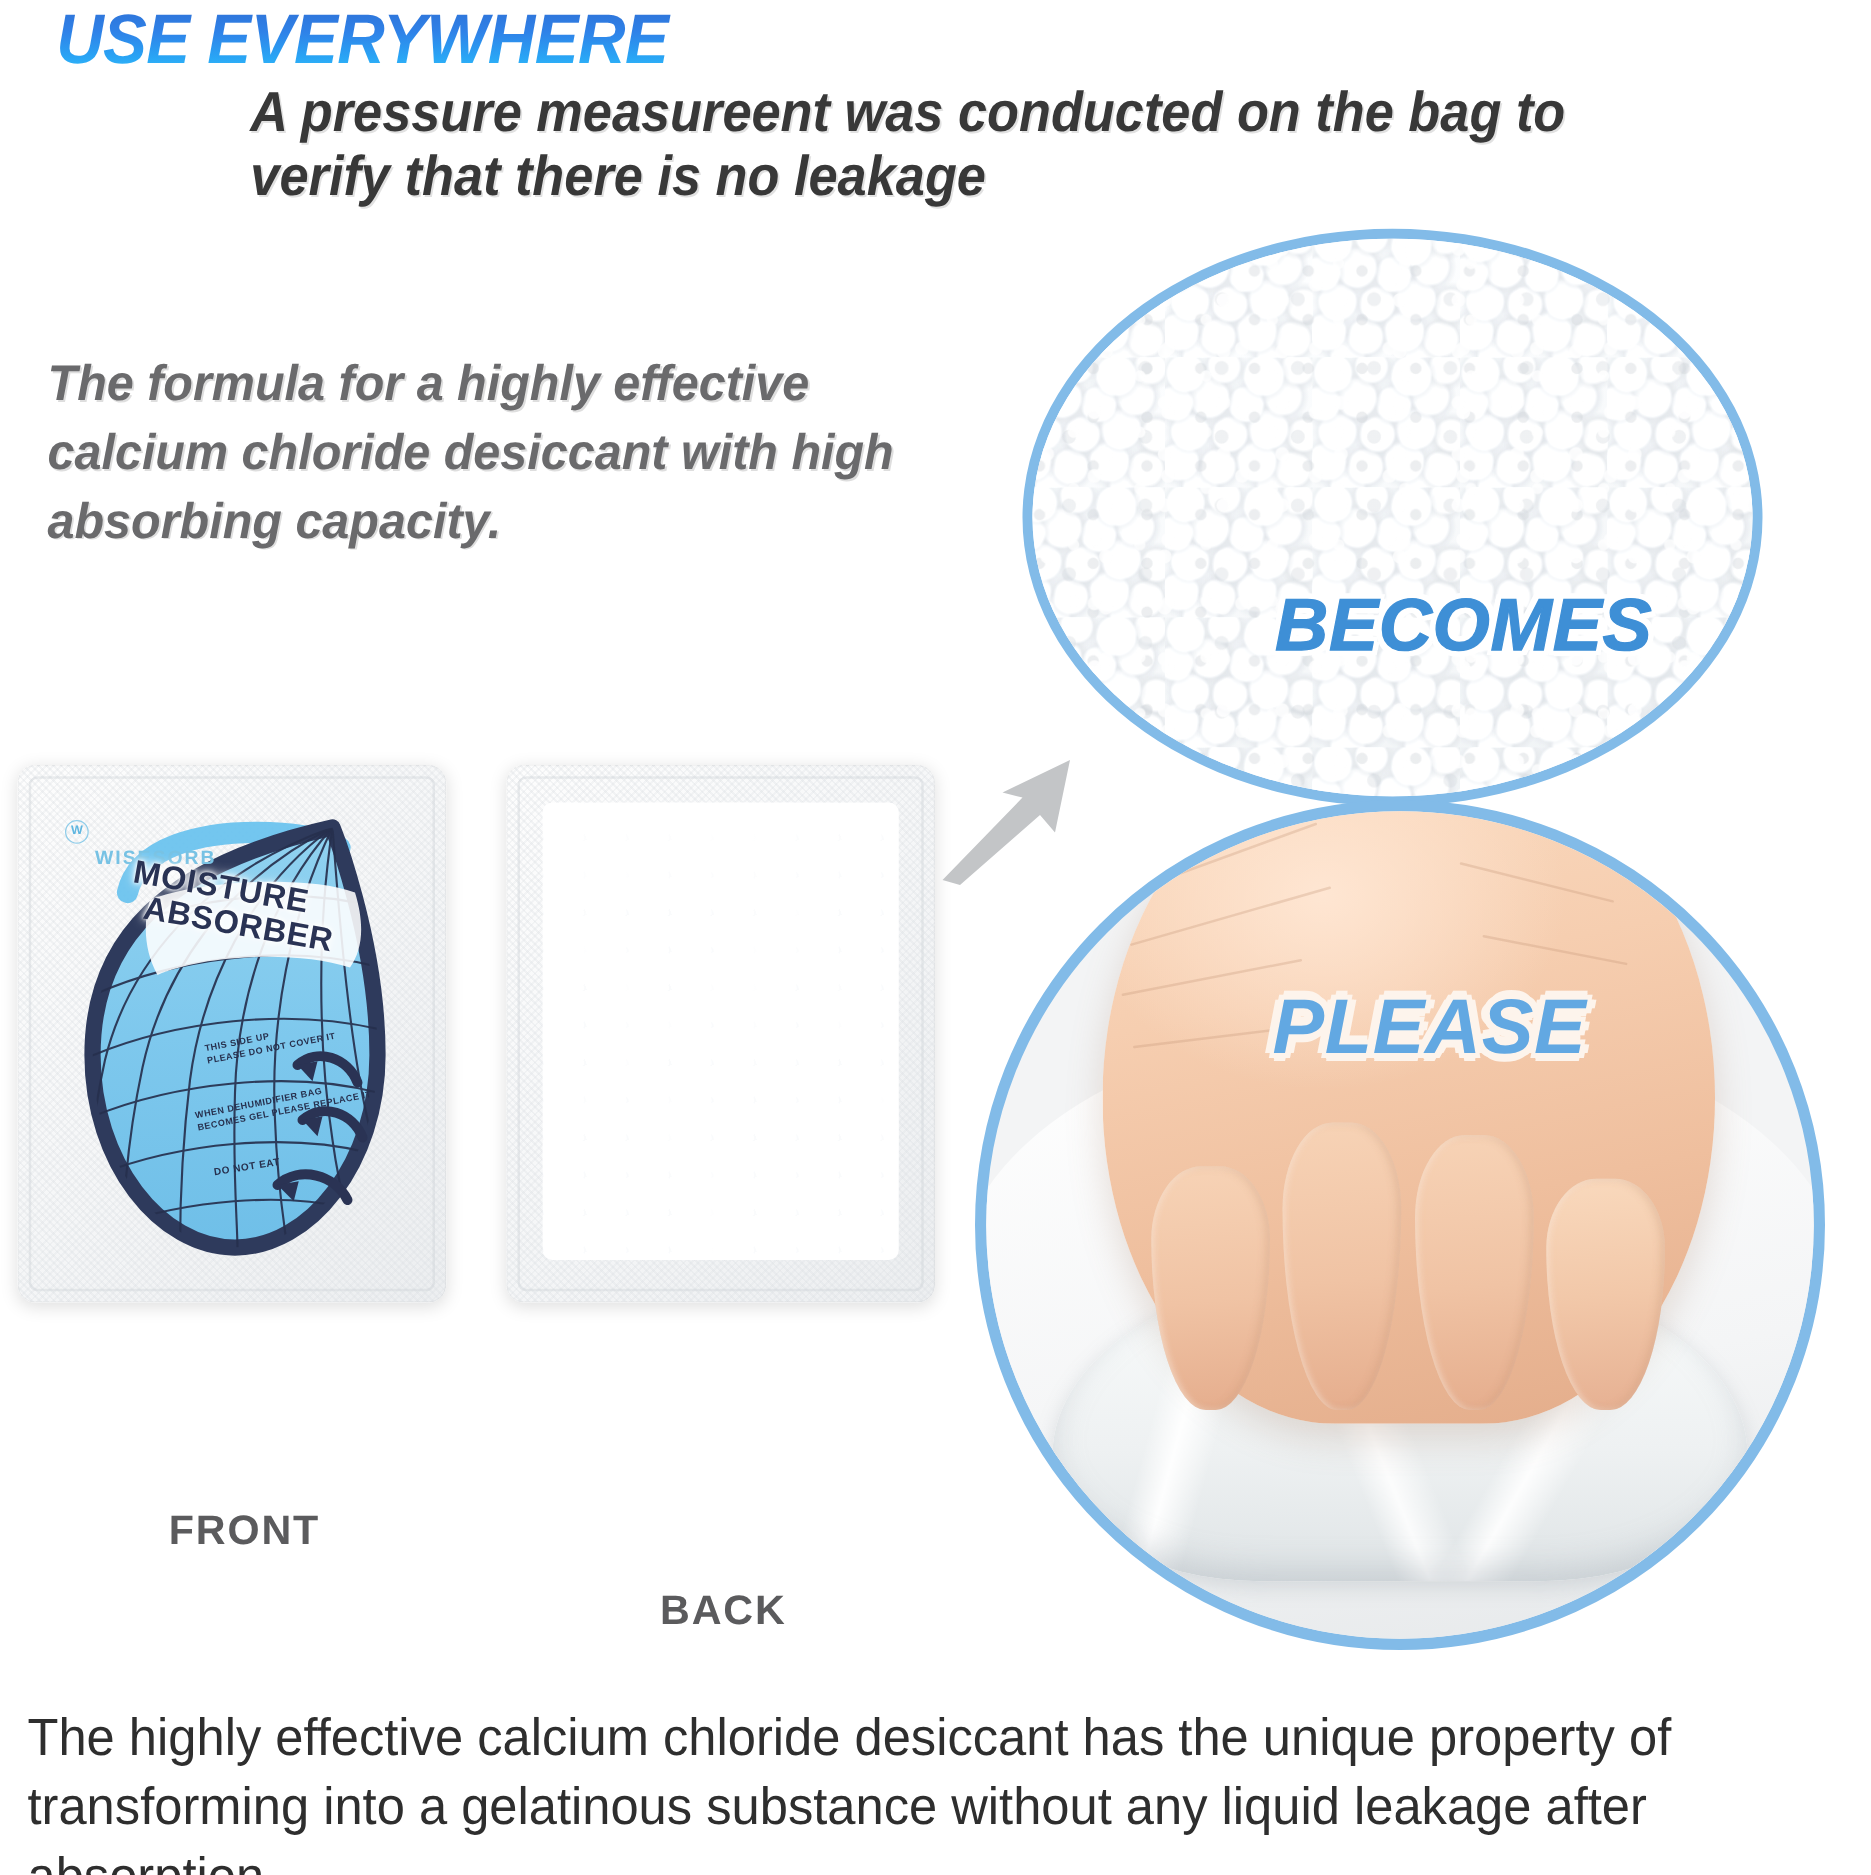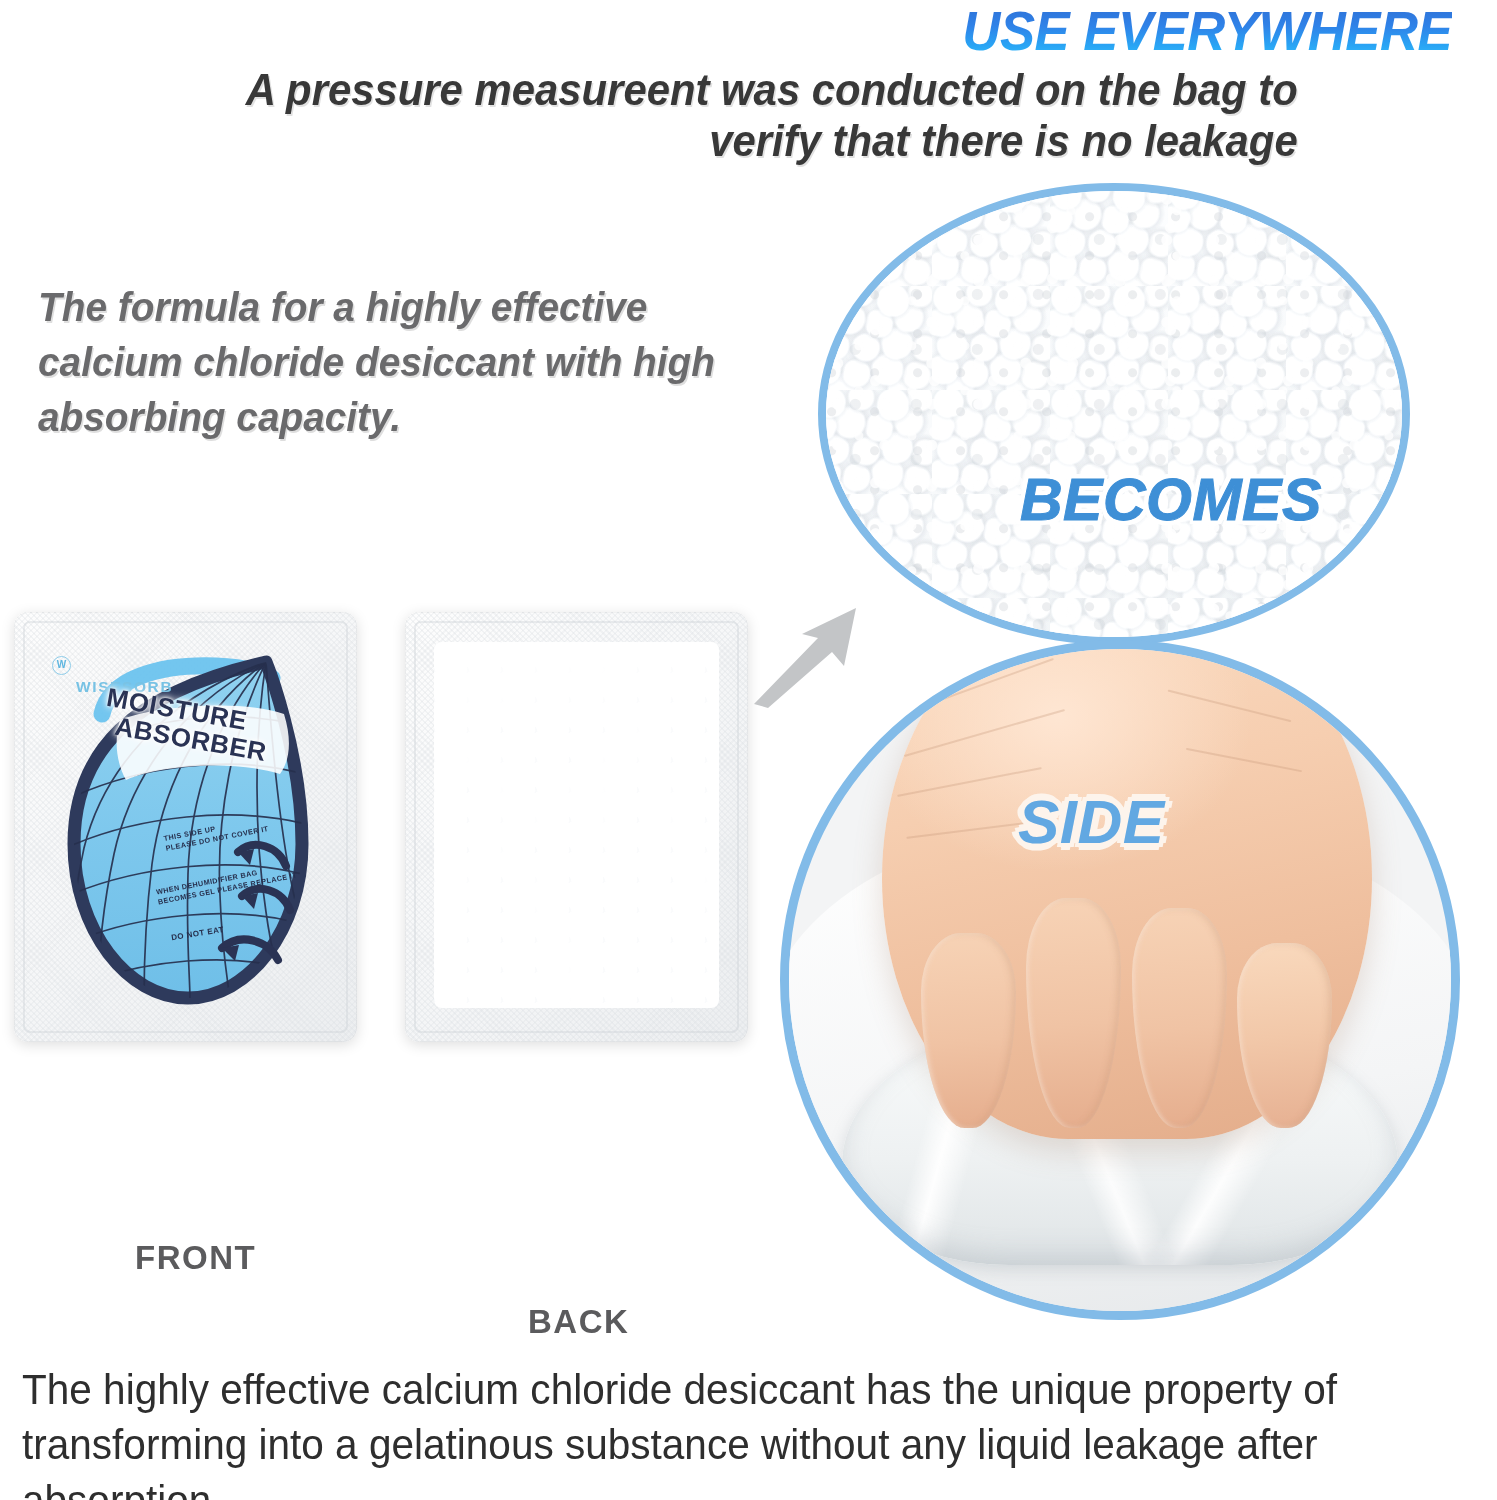--- a/index.html
+++ b/index.html
@@ -11,21 +11,21 @@
   body {
     width: 1497px; height: 1500px;
     position: relative; overflow: hidden;
     font-family: "Liberation Sans", sans-serif;
     -webkit-font-smoothing: antialiased;
   }
 
   
   #header {
     position: absolute; left: 0; top: 0; width: 1497px;
-    text-align: right;
+    text-align: left;
   }
   #headline {
     font-size: 56px;
     font-weight: 700;
     font-style: italic;
     letter-spacing: -0.5px;
     line-height: 1.02;
     margin: 2px 0 0 0;
     background: linear-gradient(180deg, #2f6fd4 0%, #2f82e8 42%, #29a6f5 78%, #36bdfb 100%);
     -webkit-background-clip: text;
@@ -196,21 +196,21 @@
       linear-gradient(100deg, rgba(255,255,255,0) 52%, rgba(255,255,255,0.9) 56%, rgba(255,255,255,0) 60%),
       linear-gradient(64deg,  rgba(255,255,255,0) 68%, rgba(255,255,255,0.8) 72%, rgba(255,255,255,0) 76%),
       linear-gradient(135deg, rgba(255,255,255,0) 40%, rgba(255,255,255,0.7) 43%, rgba(255,255,255,0) 47%),
       radial-gradient(ellipse 60% 30% at 50% 6%, rgba(255,255,255,0.85), rgba(255,255,255,0) 70%);
     pointer-events: none;
   }
 
   .packet-label {
     position: absolute;
     font-size: 33px; font-weight: 700;
-    color: #5b5b5d; letter-spacing: 1.5px; margin-top: 34px;
+    color: #5b5b5d; letter-spacing: 1.5px;
   }
   #label-front { left: 135px; top: 1205px; }
   #label-back  { left: 528px; top: 1269px; }
 
   
   #gray-arrow {
     position: absolute; left: 752px; top: 604px;
     width: 120px; height: 104px;
   }
   #gray-arrow svg { width: 100%; height: 100%; display: block; }
@@ -526,15 +526,15 @@
 </div>
 
 <div id="chevrons">
   <span class="chev-wrap"><span class="chev-shape"></span></span>
   <span class="chev-wrap"><span class="chev-shape"></span></span>
   <span class="chev-wrap"><span class="chev-shape"></span></span>
   <span class="chev-wrap"><span class="chev-shape"></span></span>
 </div>
 
 <div id="word-before">BECOMES</div>
-<div id="word-after">SIDE</div>
+<div id="word-after">PLEASE</div>
 
 <div id="footer">The highly effective calcium chloride desiccant has the unique property of transforming into a gelatinous substance without any liquid leakage after absorption.</div>
 
 </body></html>

